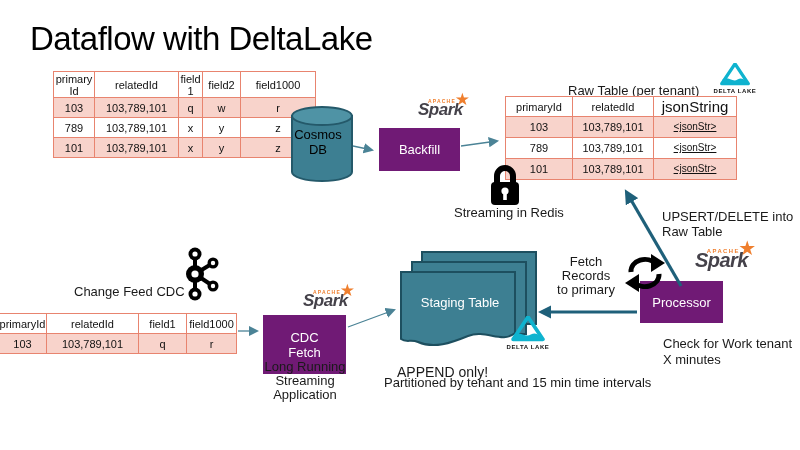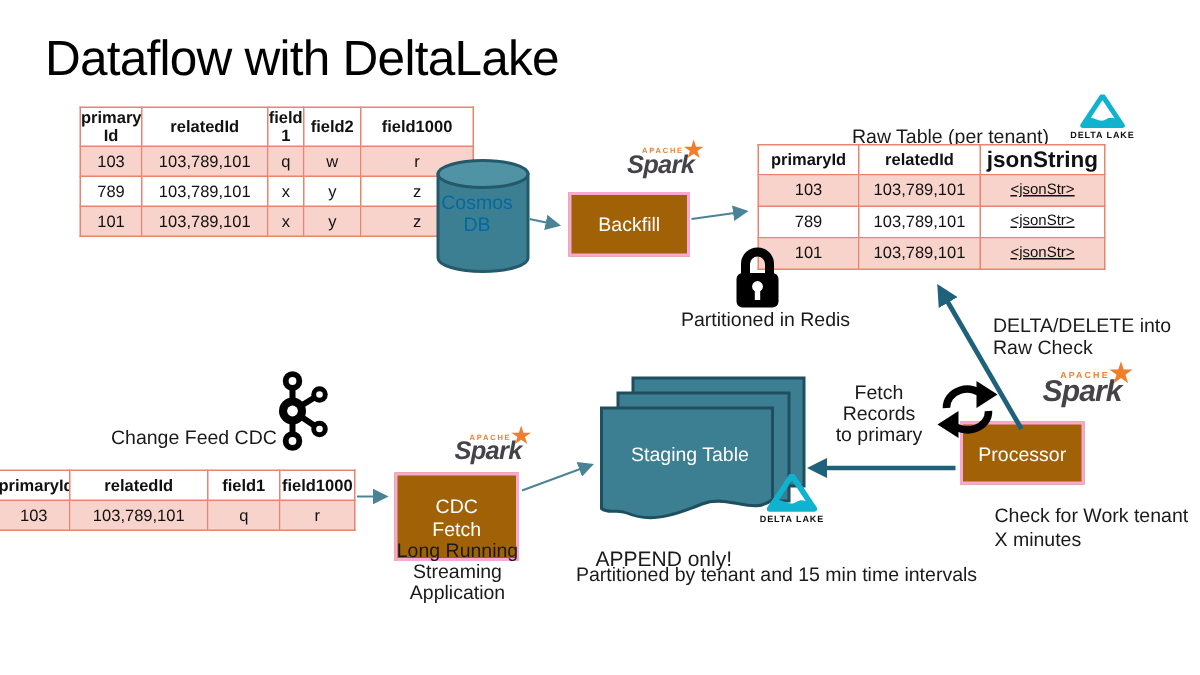--- a/index.html
+++ b/index.html
@@ -9,56 +9,56 @@
   }
   .abs{position:absolute;}
   
   .title{left:30px;top:20px;font-size:33px;letter-spacing:-0.5px;color:#000;}
   
   table.data{border-collapse:collapse;table-layout:fixed;background:#fff;}
   table.data td,table.data th{
     border:1.6px solid #e8846f;text-align:center;vertical-align:middle;
     font-size:11px;padding:0;line-height:12px;color:#111;overflow:hidden;
   }
-  table.data th{font-weight:bold;background:#fff;}
+  table.data th{font-weight:normal;background:#fff;}
   tr.pink td{background:#f8d3cb;}
   tr.white td{background:#ffffff;}
   #source-table{left:53px;top:71px;width:262px;}
   #source-table th{height:25px;}
   #source-table td{height:19px;}
   #raw-table{left:505px;top:96px;width:231px;}
   #raw-table th{height:19px;}
   #raw-table td{height:20px;}
   #raw-table th.json{font-size:15px;}
   #raw-table td.json{font-size:10px;text-decoration:underline;}
   #cdc-table{left:-2px;top:313px;width:238px;}
   #cdc-table th{height:19px;}
   #cdc-table td{height:19px;}
   
   .tealbox{
-    background:#a16207;border:2px solid #f9a8d4;color:#fff;
+    background:#701a75;border:2px solid #701a75;color:#fff;
     display:flex;flex-direction:column;align-items:center;justify-content:center;
     font-size:13px;line-height:15px;box-sizing:border-box;text-align:center;
   }
   #backfill-box{left:379px;top:128px;width:81px;height:43px;}
   #cdc-dumper-box{left:263px;top:315px;width:83px;height:59px;}
   #processor-box{left:640px;top:281px;width:83px;height:42px;}
   
   .cap{font-size:13px;line-height:15px;color:#1a1a1a;}
   #raw-title{left:568px;top:83px;}
   #tenantlock-label{left:454px;top:205px;}
   #upsert-note{left:662px;top:209px;}
   #changefeed-label{left:74px;top:284px;}
   #longrunning{left:256px;top:360px;width:98px;text-align:center;line-height:14px;}
   #fetch-note{left:547px;top:255px;width:78px;text-align:center;line-height:14px;}
   #checkwork{left:663px;top:336px;line-height:16px;}
   #append-note{left:397px;top:353px;font-size:14px;margin-top:12px;}
   #partition-note{left:384px;top:375px;}
   #staging-label{left:404px;top:295px;width:112px;text-align:center;color:#fff;font-size:13px;}
-  #cosmos-label{left:292px;top:127px;width:52px;text-align:center;color:#0369a1;font-size:13px;line-height:15px;}
+  #cosmos-label{left:292px;top:127px;width:52px;text-align:center;color:#000000;font-size:13px;line-height:15px;}
   
   .spark-logo{width:54px;height:30px;}
   .spark-apache{position:absolute;top:1px;left:10px;font-size:5px;font-weight:bold;
     color:#ef7f2e;letter-spacing:1.2px;}
   .spark-word{position:absolute;top:3px;left:0;font-size:17px;font-weight:bold;
     font-style:italic;color:#45424a;letter-spacing:-0.5px;}
   .spark-star{position:absolute;top:-8px;right:2px;font-size:17px;color:#ef7f2e;}
   #spark-backfill{left:418px;top:97px;}
   #spark-cdc{left:303px;top:288px;}
   #spark-processor{left:695px;top:246px;transform:scale(1.18);transform-origin:top left;}
@@ -183,25 +183,25 @@
     </tr>
   </tbody>
     </table>
 
   <svg class="abs" style="left:486px;top:163px;" width="38" height="45" viewBox="0 0 38 45">
     <path d="M11,21 V13 a8,8 0 0 1 16,0 V21" fill="none" stroke="#000" stroke-width="6"></path>
     <rect x="5" y="19" width="28" height="23" rx="4" fill="#000"></rect>
     <circle cx="19" cy="28" r="3.6" fill="#fff"></circle>
     <rect x="17.2" y="29" width="3.6" height="8" fill="#fff"></rect>
   </svg>
-  <div class="abs cap" id="tenantlock-label">Partitioned in Redis</div>
+  <div class="abs cap" id="tenantlock-label">Streaming in Redis</div>
 
   <div class="abs cap" id="upsert-note">
-    <div>DELTA/DELETE into</div>
-    <div>Raw Check</div>
+    <div>UPSERT/DELETE into</div>
+    <div>Raw Table</div>
   </div>
 
   <svg class="abs" style="left:171px;top:243px;" width="50" height="62" viewBox="0 0 50 62">
     <g stroke="#000" stroke-width="4">
       <line x1="24" y1="31" x2="24" y2="11"></line>
       <line x1="24" y1="31" x2="24" y2="51"></line>
       <line x1="24" y1="31" x2="42" y2="20"></line>
       <line x1="24" y1="31" x2="42" y2="43"></line>
     </g>
     <circle cx="24" cy="11" r="6.5" fill="#000"></circle>

